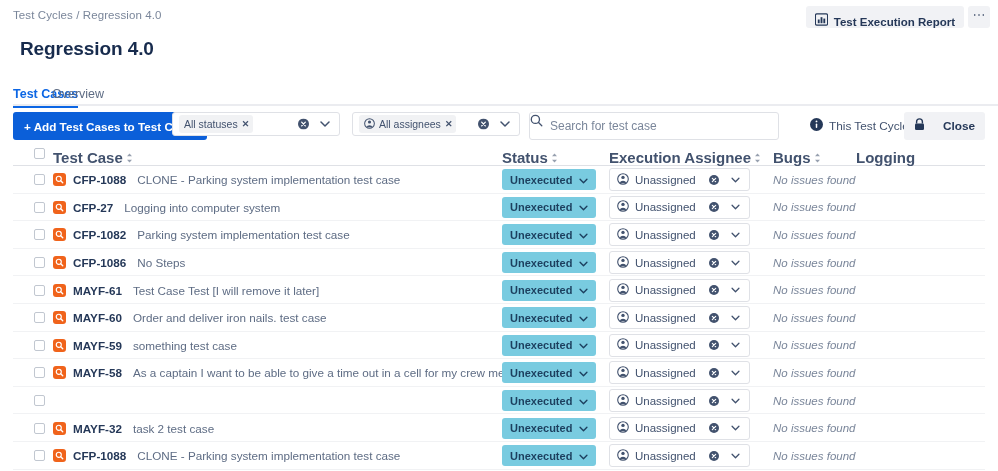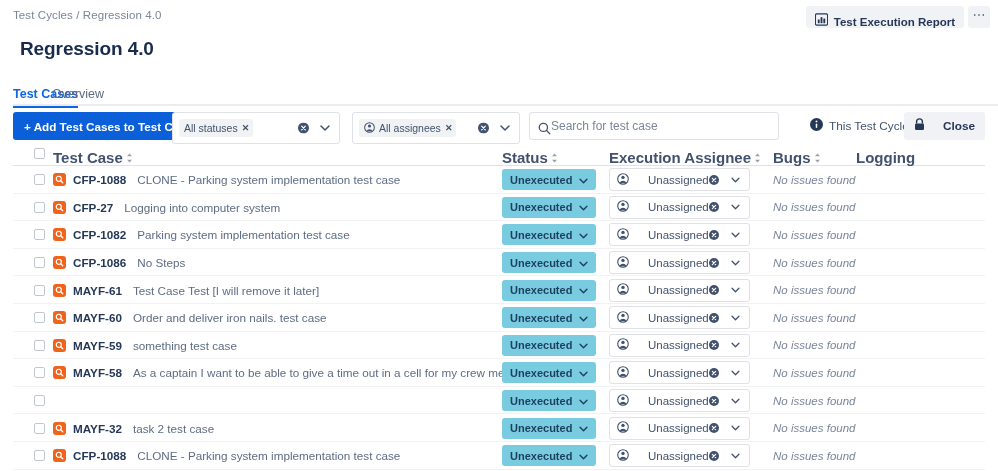--- a/index.html
+++ b/index.html
@@ -73,21 +73,21 @@
   }
   .btn-primary {
     position: absolute; left: 13px; top: 0;
     height: 28px; padding: 0 11px;
     background: #0b5fd9; color: #fff;
     border: none; border-radius: 3px;
     font-family: inherit; font-size: 11.7px; font-weight: bold;
     cursor: pointer; white-space: nowrap;
   }
   .filter-select {
-    position: absolute; top: 0; height: 32px;
+    position: absolute; top: 0; height: 24px;
     background: #fff; border: 1px solid #dfe1e6; border-radius: 3px;
     display: flex; align-items: center; cursor: pointer;
   }
   .filter-statuses { left: 172px; width: 168px; }
   .filter-assignees { left: 352px; width: 168px; }
   .chip {
     display: inline-flex; align-items: center; gap: 4px;
     background: #f1f2f4; border-radius: 3px;
     height: 18px; margin-left: 6px; padding: 0 4px 0 5px;
     font-size: 10.5px; color: #42526e; white-space: nowrap;
@@ -97,21 +97,21 @@
     position: absolute; right: 30px; top: 50%; transform: translateY(-50%);
     cursor: pointer; line-height: 0;
   }
   .sel-chevron {
     position: absolute; right: 9px; top: 50%; transform: translateY(-50%);
     cursor: pointer; line-height: 0; color: #42526e;
   }
   .search-box {
     position: absolute; left: 529px; top: 0; width: 250px; height: 28px;
     background: #fff; border: 1px solid #dfe1e6; border-radius: 3px;
-    display: flex; align-items: flex-end; padding-left: 8px;
+    display: flex; align-items: flex-start; gap: 7px; 
   }
   .search-box input {
     border: none; outline: none; background: transparent;
     font-family: inherit; font-size: 12px; color: #172b4d;
     width: 205px; height: 100%;
   }
   .search-box input::placeholder { color: #7a869a; }
   .cycle-state {
     position: absolute; left: 810px; top: 0; height: 28px;
     display: flex; align-items: center; gap: 6px;
@@ -171,21 +171,21 @@
   .status-pill {
     display: flex; align-items: center; gap: 7px;
     background: #79cbe0; color: #1c3f5e;
     border: none; border-radius: 3px;
     height: 21px; width: 94px; padding: 0 8px;
     font-family: inherit; font-size: 11px; font-weight: bold;
     cursor: pointer;
   }
   .assignee-select {
     position: relative;
-    display: flex; align-items: center; gap: 19px;
+    display: flex; align-items: center; gap: 6px;
     width: 141px; height: 23px;
     background: #fff; border: 1px solid #dfe1e6; border-radius: 3px;
     padding-left: 7px; cursor: pointer;
   }
   .assignee-label { font-size: 11.5px; color: #42526e; }
   .bugs-text { font-size: 11.5px; color: #7a869a; font-style: italic; white-space: nowrap; }
 
   .ico { display: block; }
 </style>
 </head>

